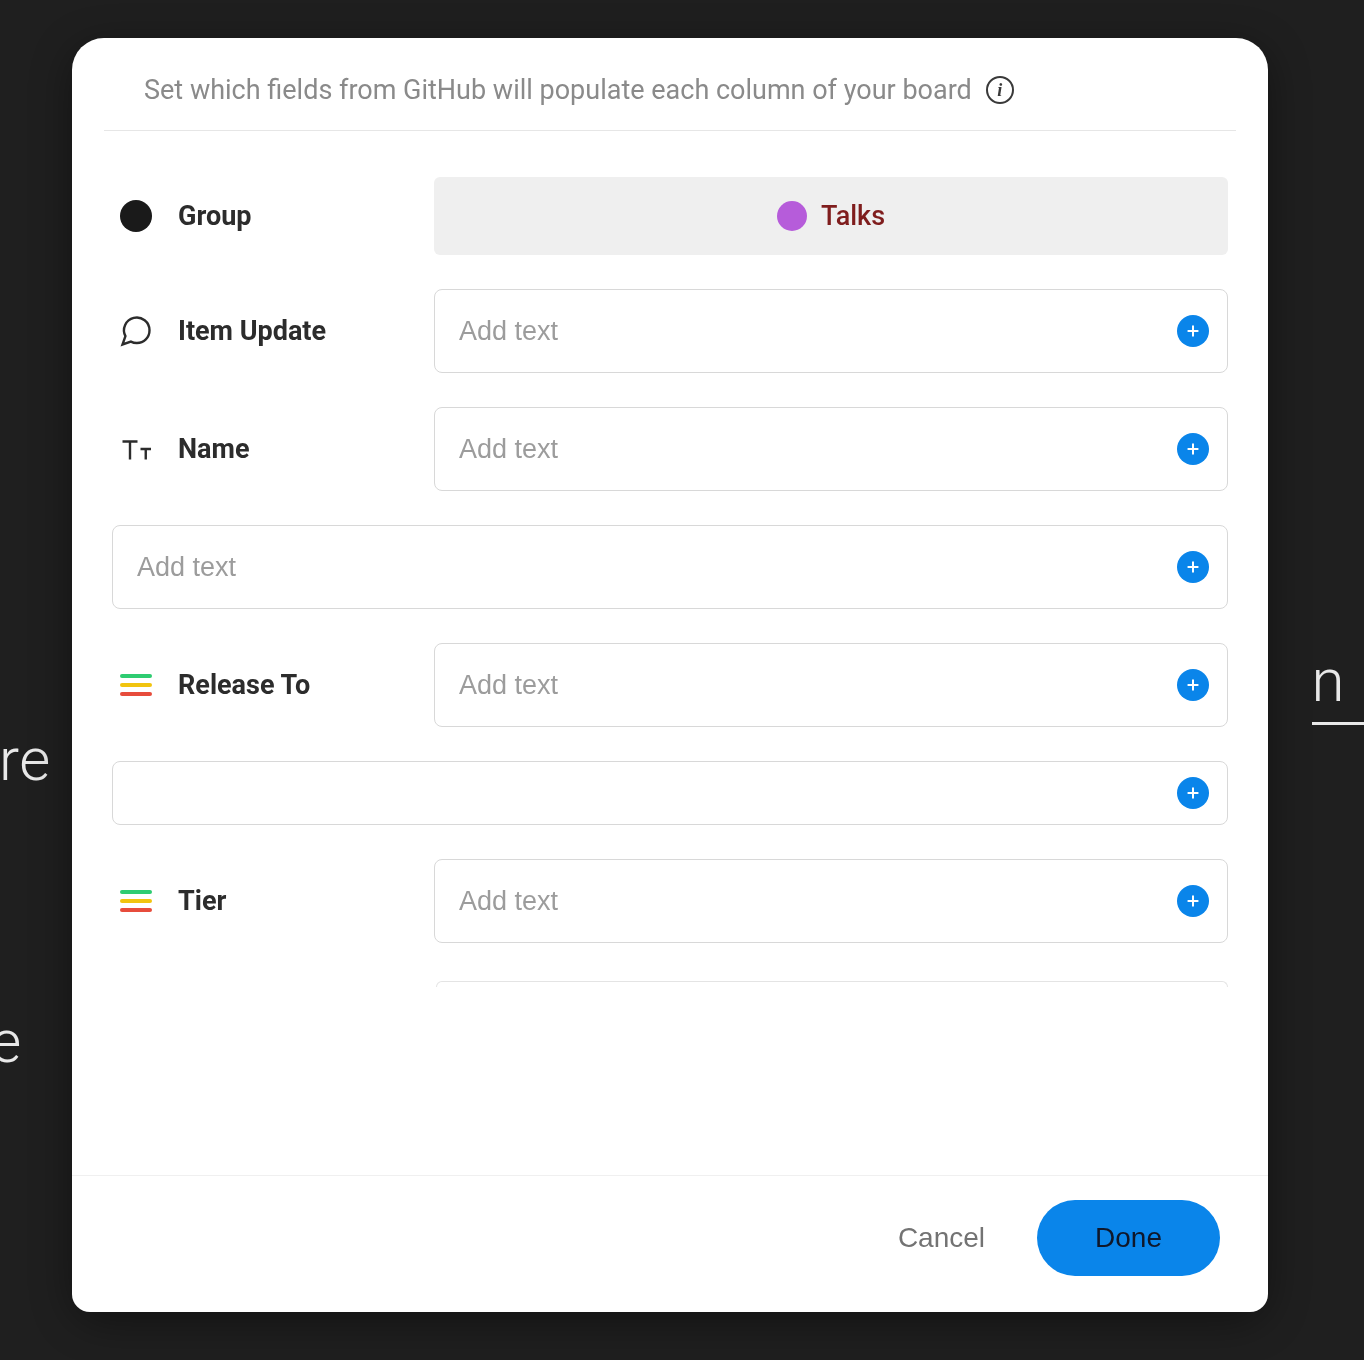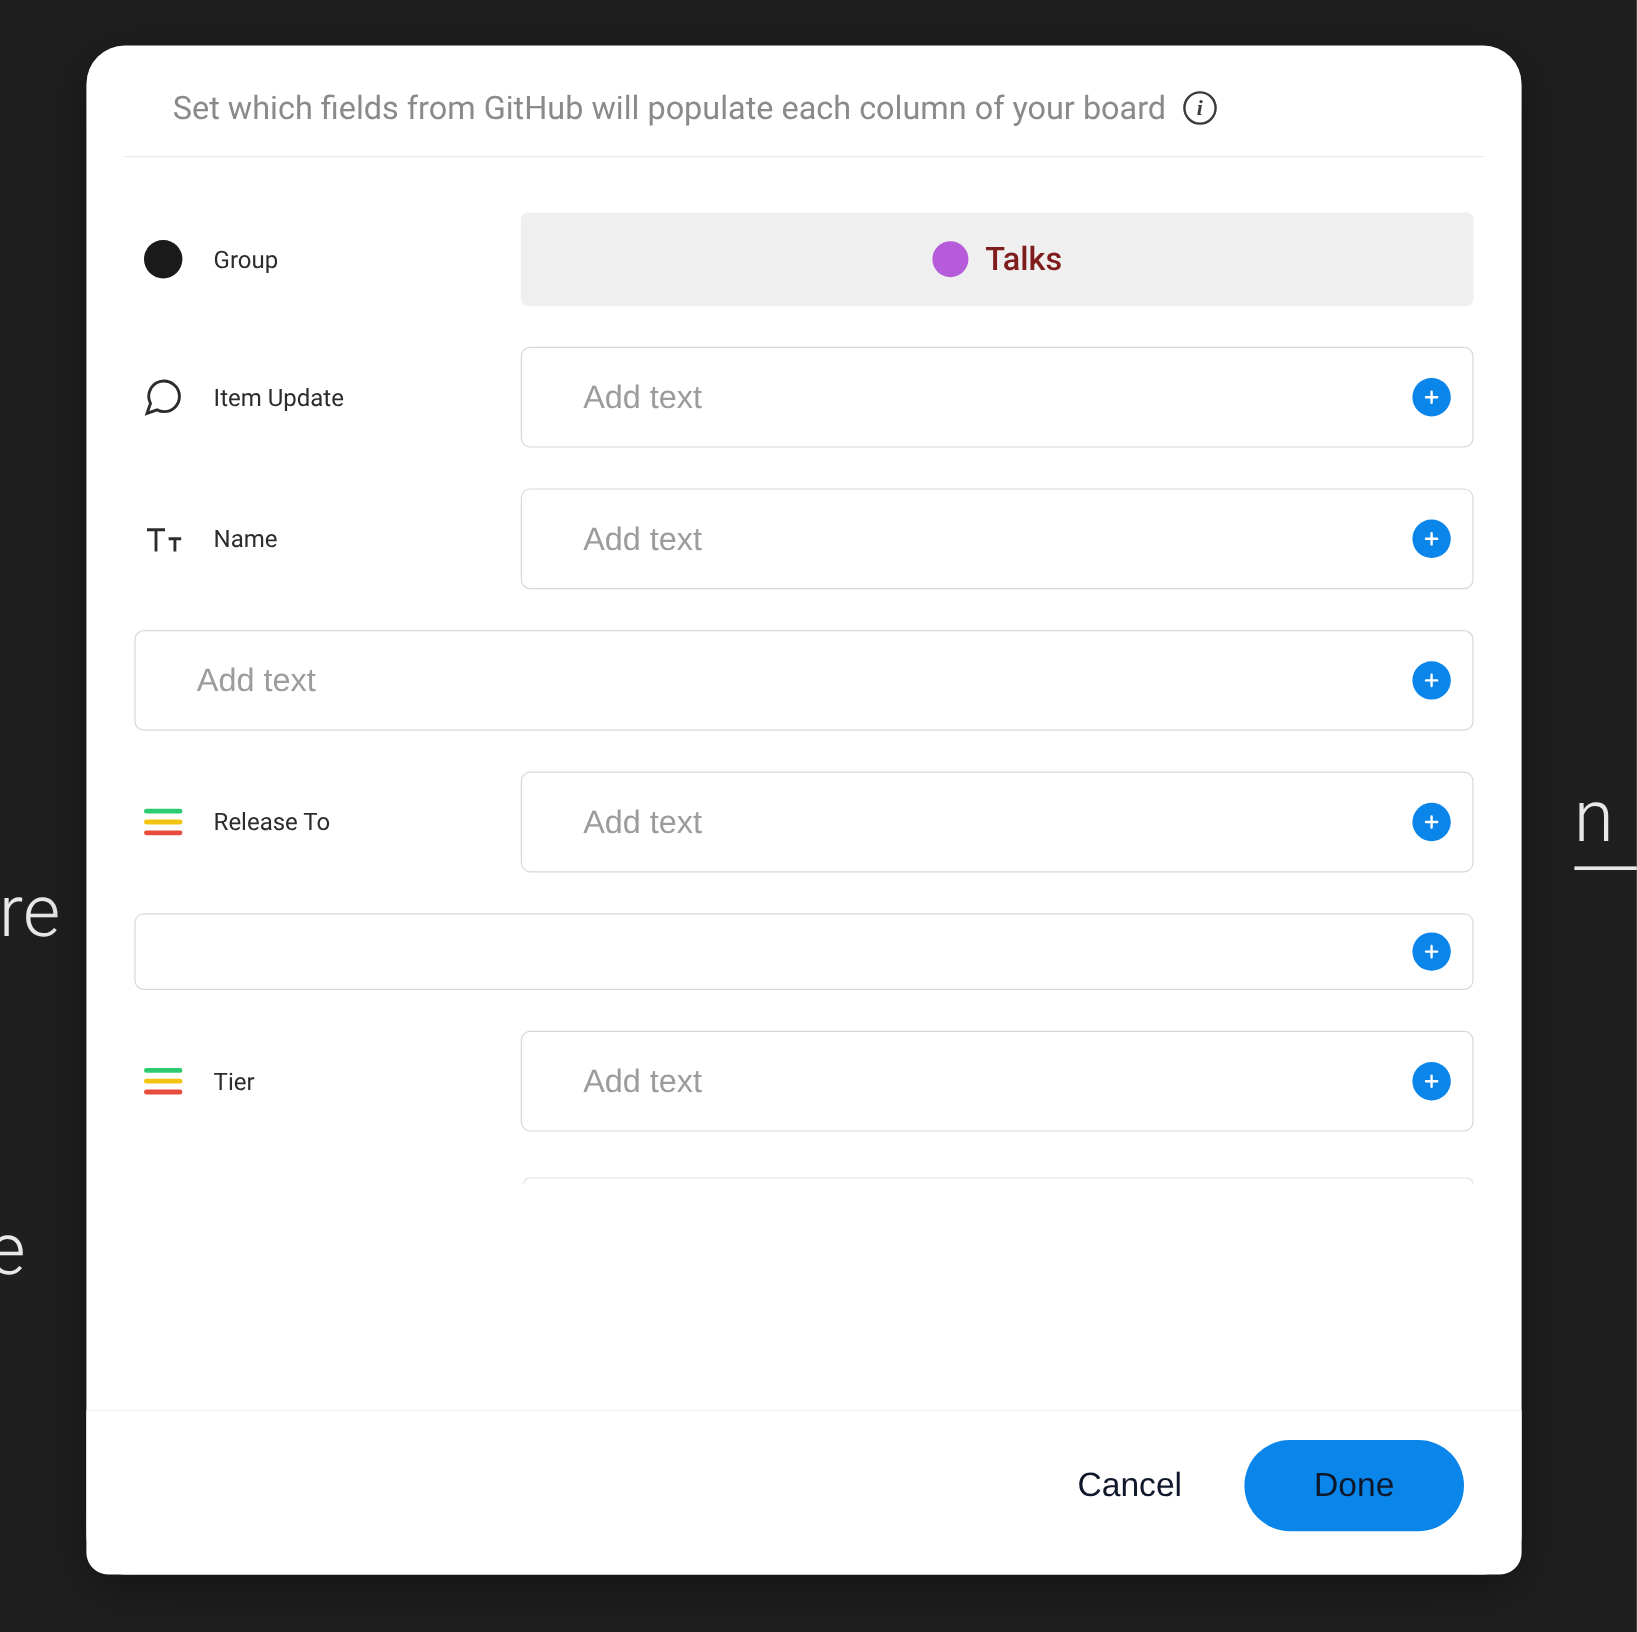--- a/index.html
+++ b/index.html
@@ -79,23 +79,23 @@
     align-items: center;
     gap: 22px;
     padding-left: 4px;
   }
   .icon-slot {
     width: 40px; height: 40px;
     display: flex; align-items: center; justify-content: center;
     flex-shrink: 0;
   }
   .field-label {
-    font-size: 20px;
+    font-size: 27px;
     color: #2c2c2c;
-    font-weight: 400;
+    font-weight: 700;
   }
   .input-col {
     flex: 1;
   }
 
   .group-pill {
     width: 100%;
     height: 78px;
     background: #efefef;
     border-radius: 6px;
@@ -125,21 +125,20 @@
     padding: 0 18px 0 24px;
     gap: 12px;
   }
   .text-field input {
     flex: 1;
     border: none;
     outline: none;
     font-size: 27px;
     color: #b91c1c;
     background: transparent;
-    margin-left: 27px;
   }
   .text-field input::placeholder { color: #9c9c9c; }
   .plus-btn {
     width: 32px; height: 32px;
     background: #0a85ea;
     border-radius: 50%;
     display: flex; align-items: center; justify-content: center;
     cursor: pointer;
     flex-shrink: 0;
   }
@@ -173,21 +172,21 @@
     display: flex;
     justify-content: flex-end;
     align-items: center;
     gap: 52px;
     background: #fff;
     border-bottom-left-radius: 18px;
     border-bottom-right-radius: 18px;
   }
   .cancel-btn {
     font-size: 28px;
-    color: #0f172a;
+    color: #737373;
     background: none;
     border: none;
     cursor: pointer;
     font-weight: 400;
   }
   .done-btn {
     font-size: 28px;
     color: #0f172a;
     background: #0a85ea;
     border: none;

